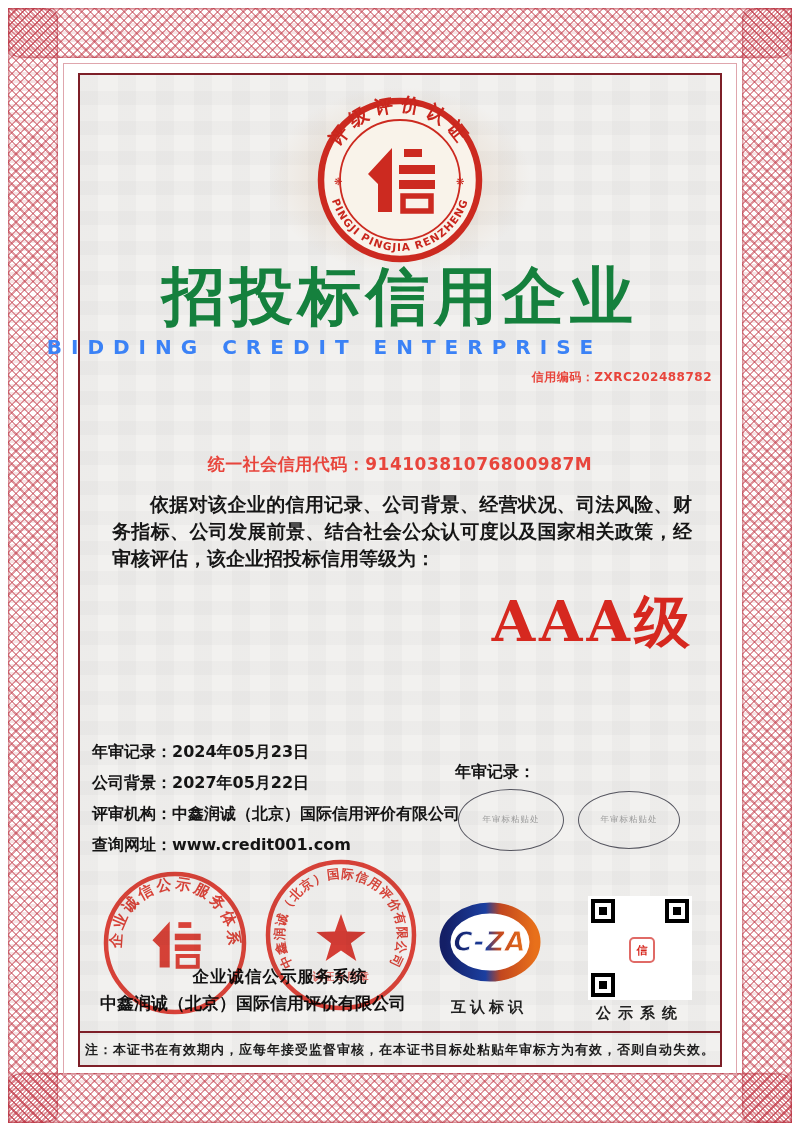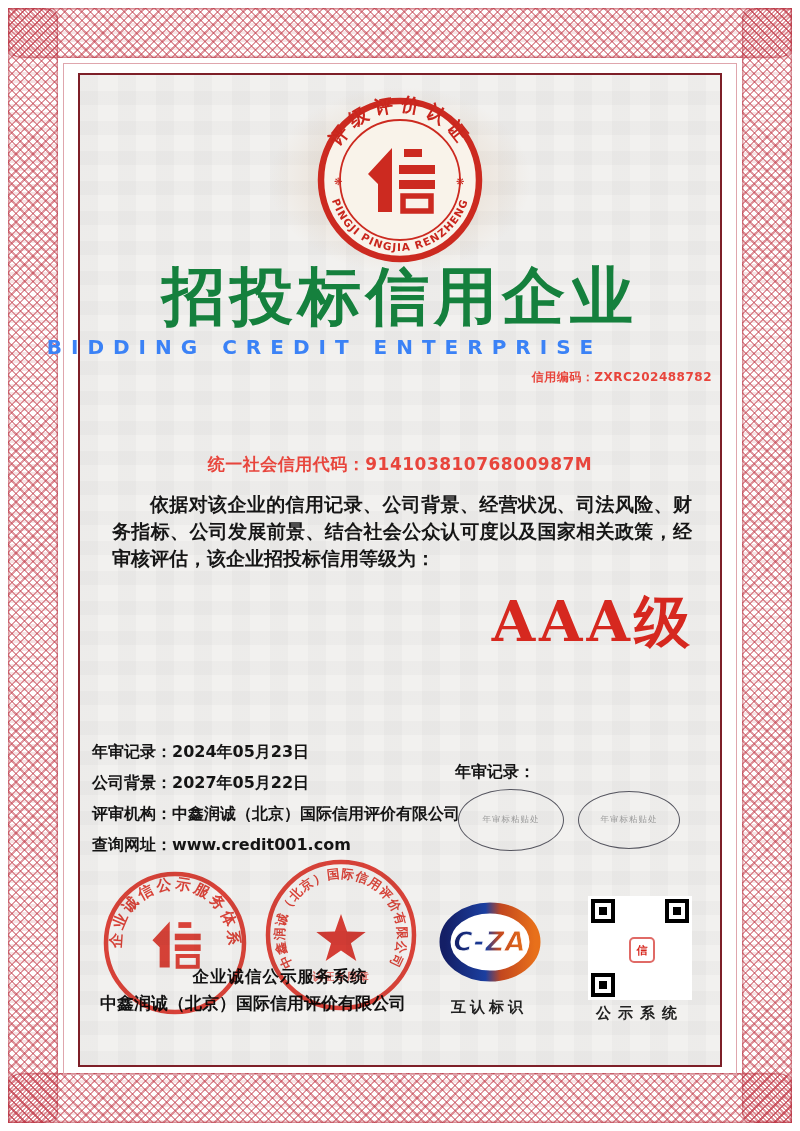--- a/index.html
+++ b/index.html
@@ -241,14 +241,17 @@
     <div class="finder finder-tr">
         <div class="core"></div>
       </div>
     <div class="finder finder-bl">
         <div class="core"></div>
       </div>
     <div class="qr-center">信</div>
   </div>
   <div class="abs qr-caption">公示系统</div>
 
+  <div class="abs note-bar">
+    <span>注：本证书在有效期内，应每年接受监督审核，在本证书目标处粘贴年审标方为有效，否则自动失效。</span>
+  </div>
 
 </div>
 
 </body></html>

